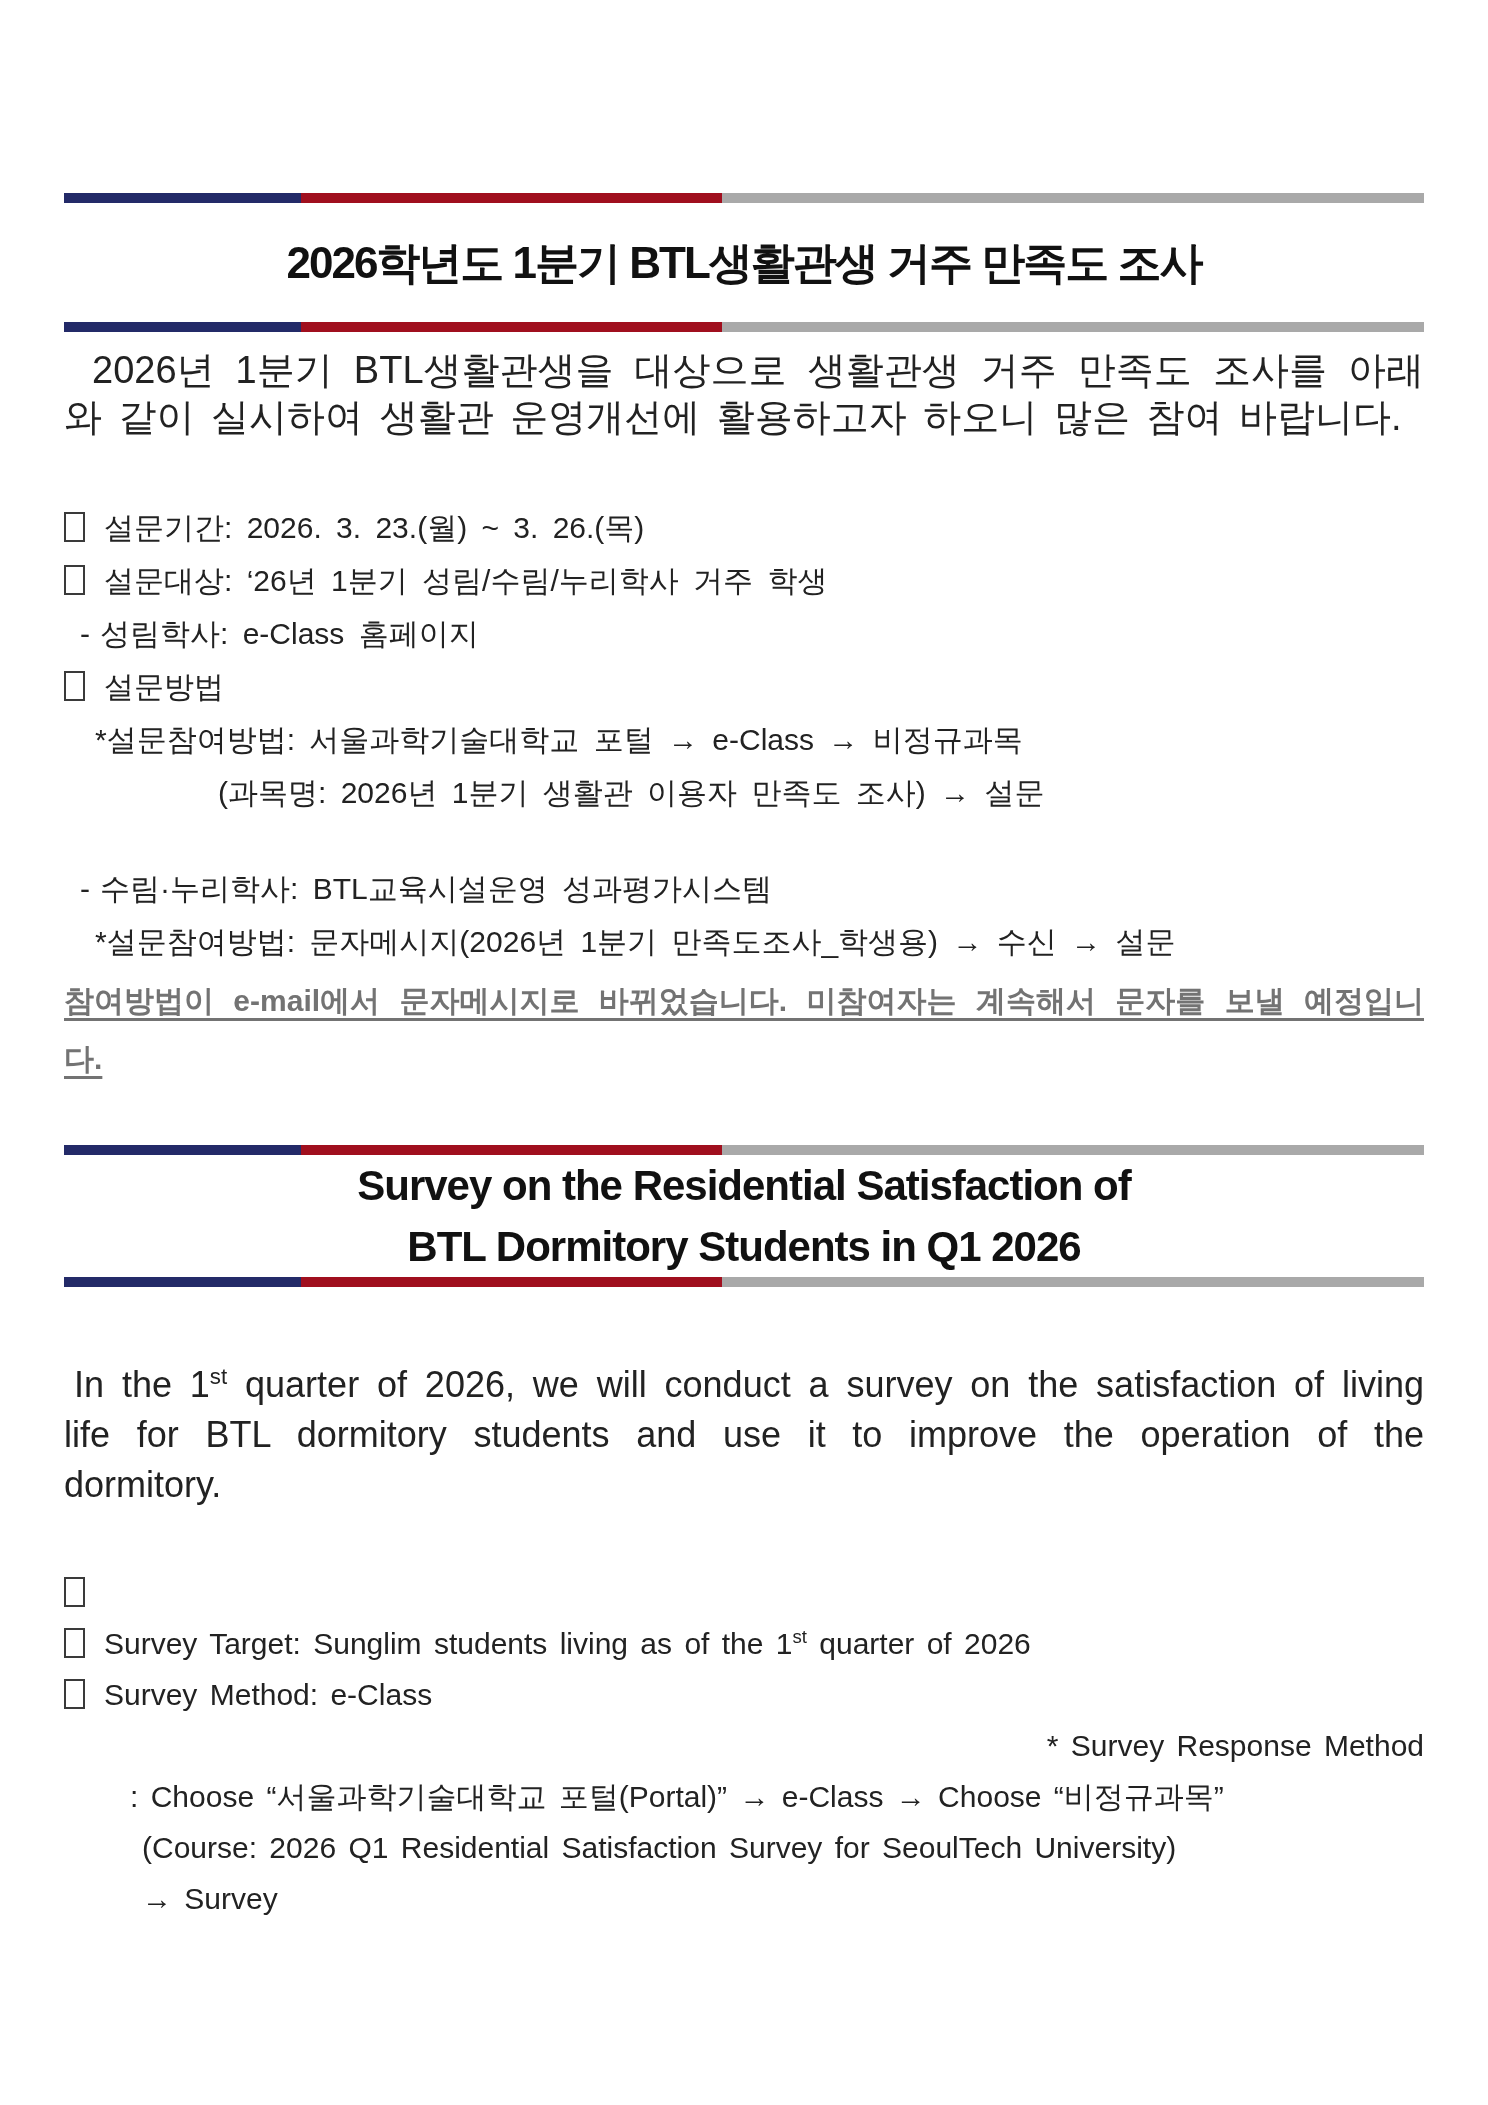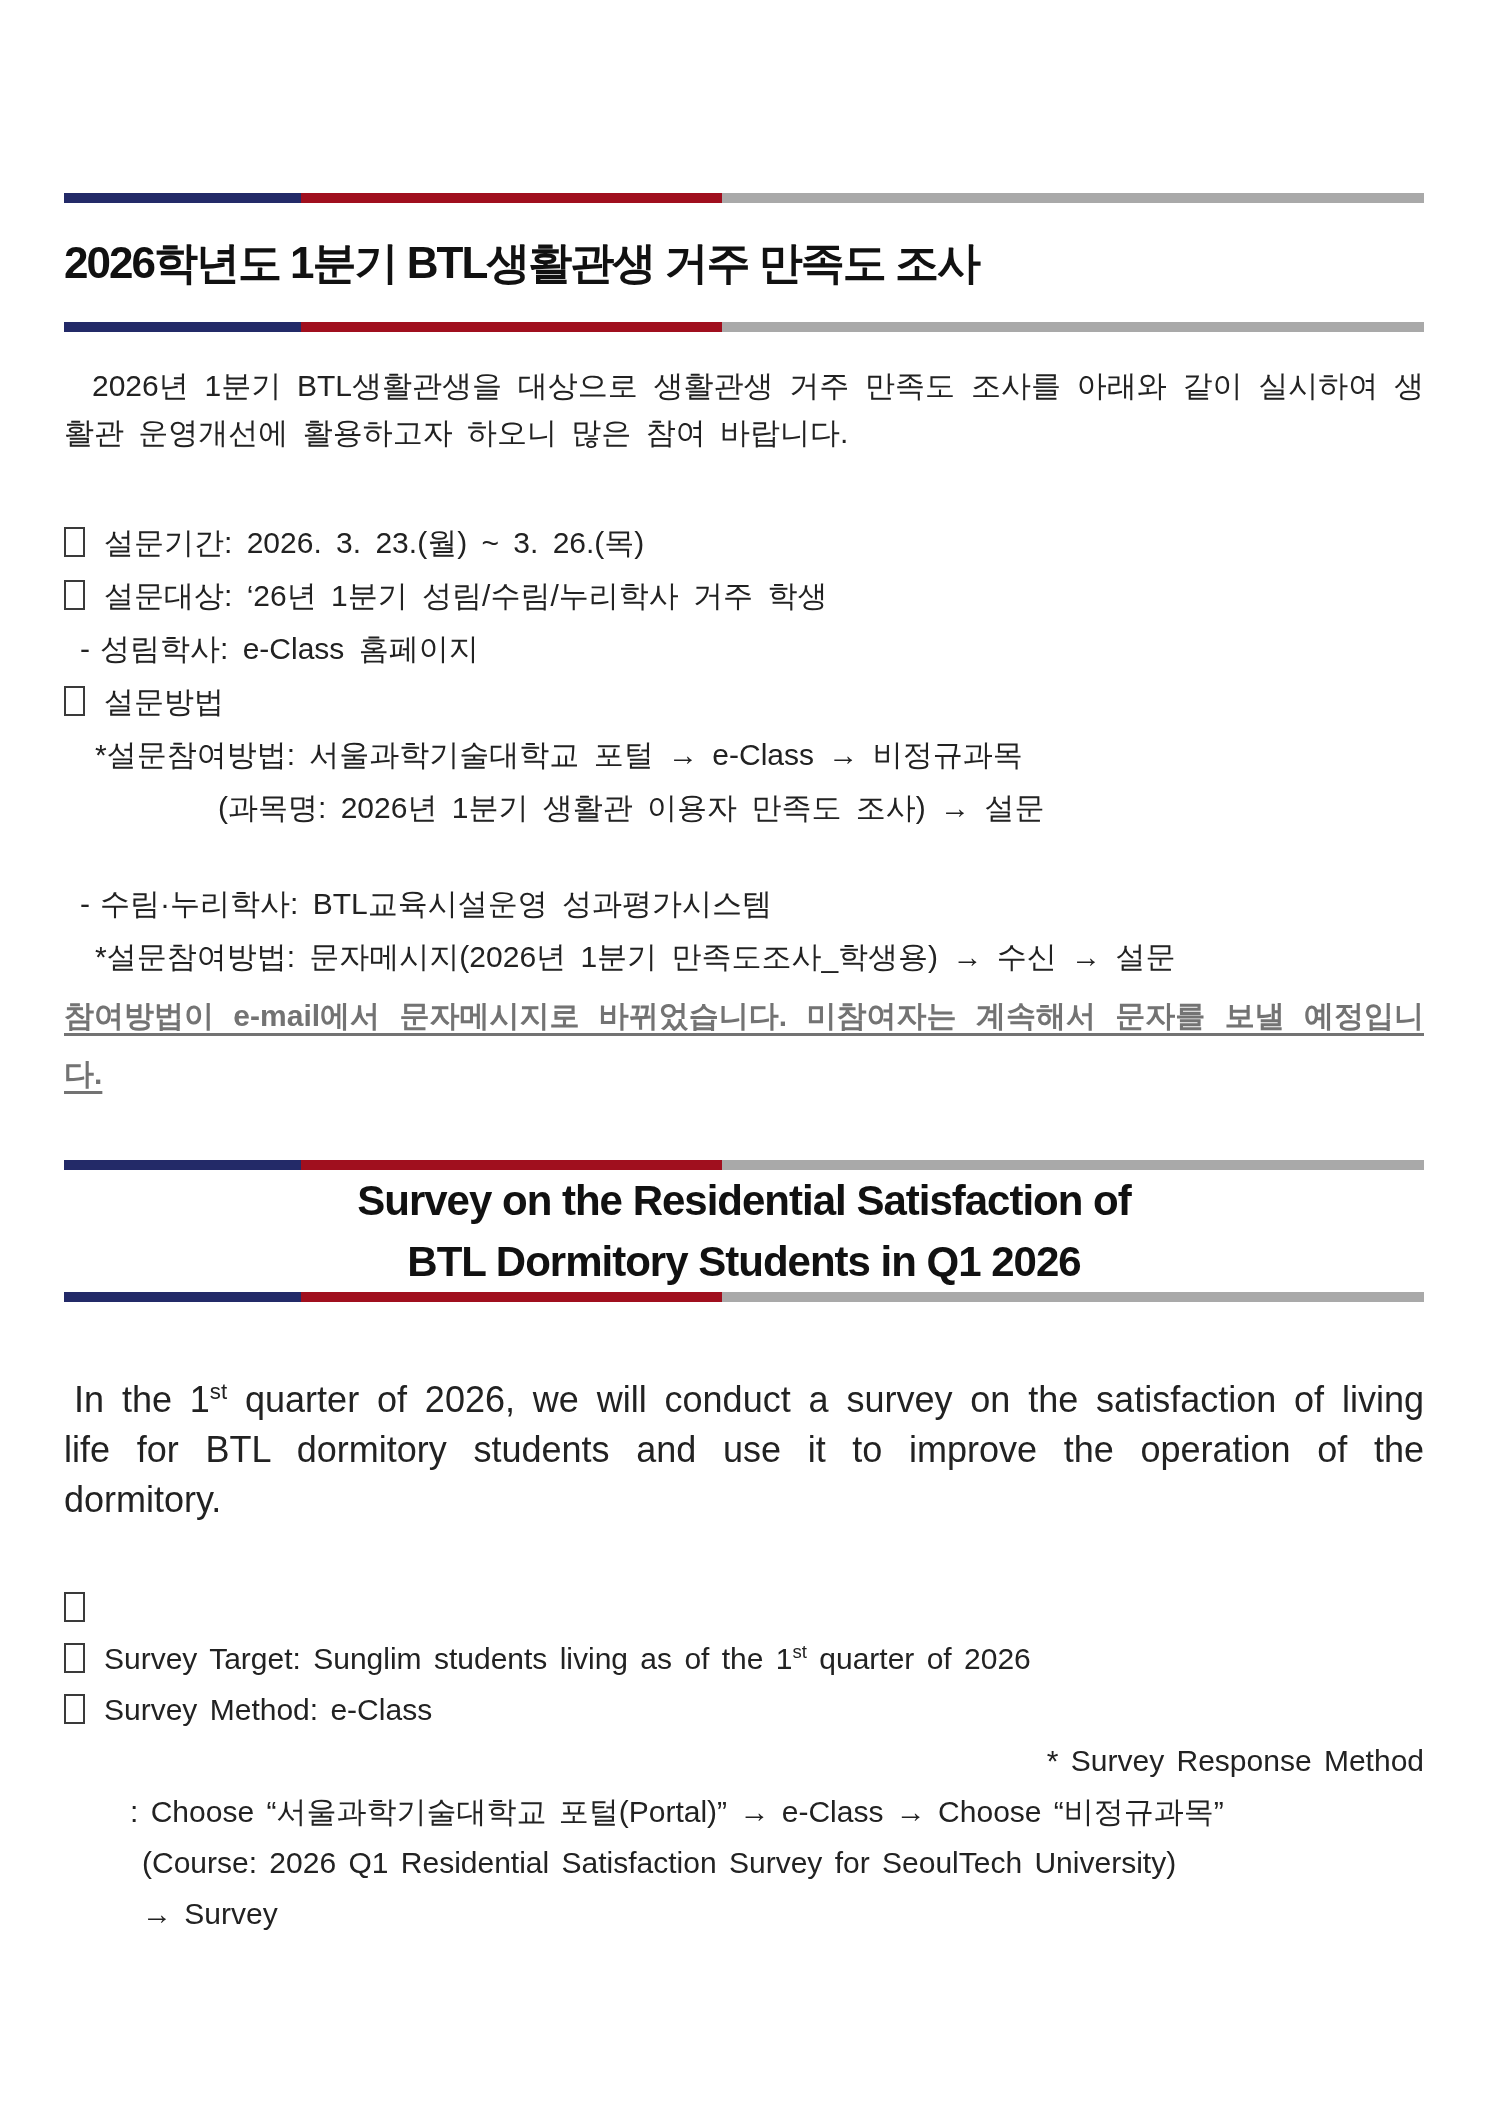--- a/index.html
+++ b/index.html
@@ -17,31 +17,31 @@
   }
   
   .bar { display: flex; height: 10px; width: 100%; }
   .bar .seg-navy { width: 17.4%; background: #232a68; }
   .bar .seg-red  { width: 31.0%; background: #a00f1e; }
   .bar .seg-gray { flex: 1;      background: #a9a9a9; }
   .bar-1 { margin-top: 193px; }
 
   .ko-title {
     line-height: 119px;
-    text-align: left;
+    text-align: center;
     font-size: 44px;
     font-weight: 700;
     letter-spacing: -2px;
     color: #111;
     white-space: nowrap;
   }
 
   .ko-intro {
-    margin-top: 30px;
-    font-size: 30px;
+    margin-top: 15px;
+    font-size: 38px;
     line-height: 47px;
     text-align: justify;
     text-indent: 28px;
     word-spacing: 6px;
     color: #222;
   }
 
   .list { margin-top: 60px; font-size: 30px; color: #222; }
   .line { line-height: 53px; word-spacing: 6px; white-space: nowrap; }
   .gap-before { margin-top: 43px; }

